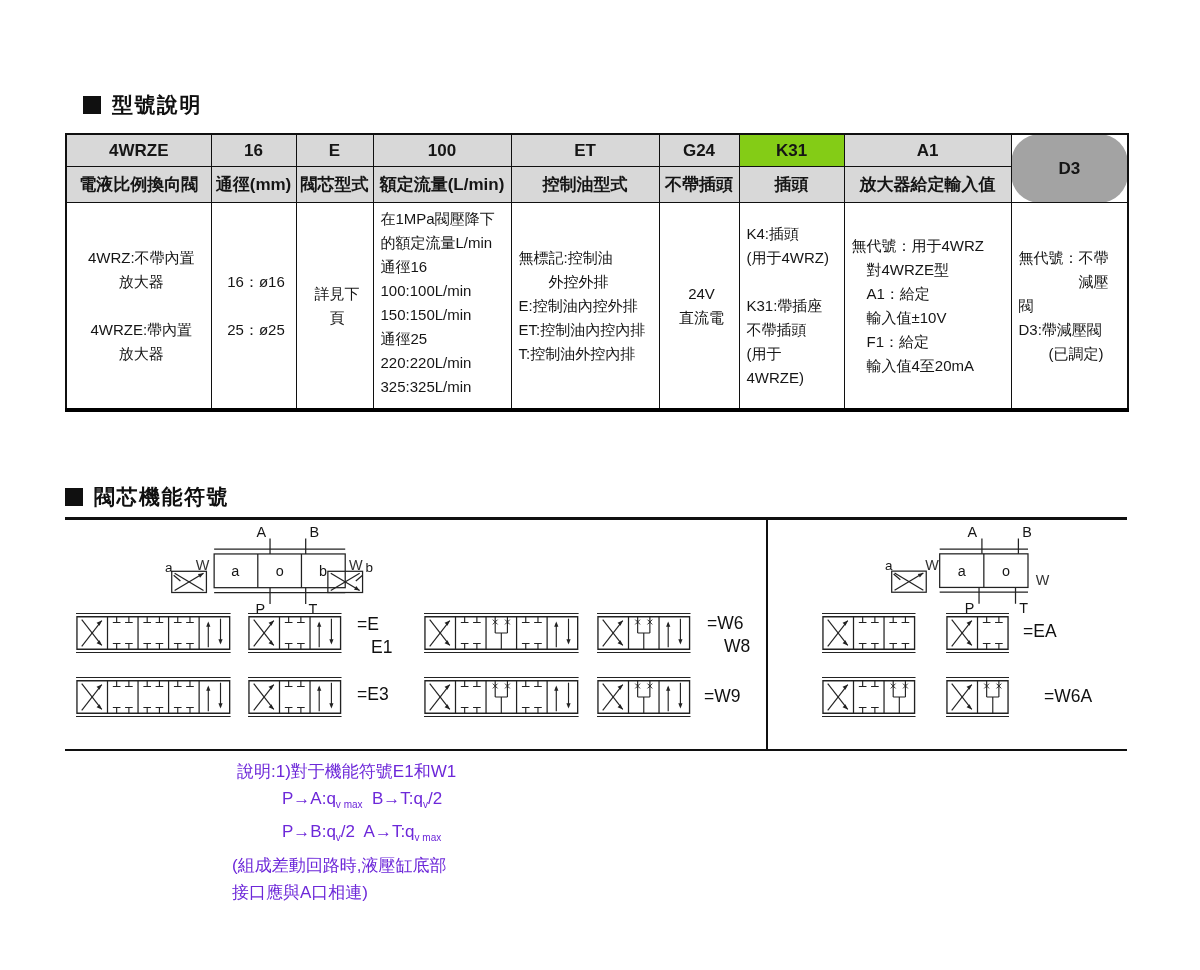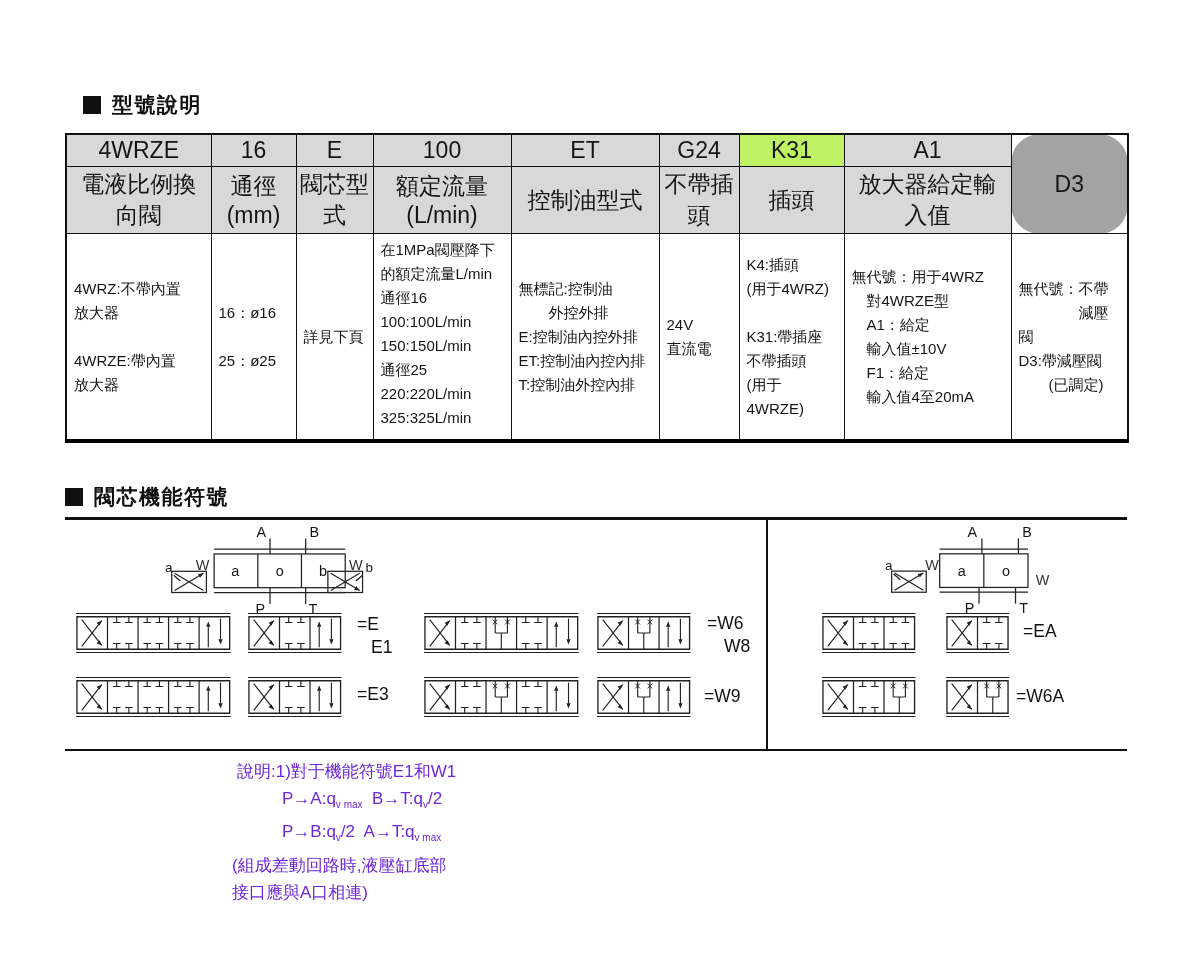--- a/index.html
+++ b/index.html
@@ -11,26 +11,26 @@
              font-size:21px;font-weight:bold;letter-spacing:1.5px;color:#101010;}
   .sec-title .sq{width:18px;height:18px;background:#101010;flex:0 0 auto;}
   #t1{left:83px;top:91px;}
   #t2{left:65px;top:483px;}
 
   
   table.spec{position:absolute;left:65px;top:133px;width:1062px;
              border-collapse:collapse;table-layout:fixed;
              border:2px solid #101010;border-bottom:4px solid #000;}
   .spec th,.spec td{border:1.6px solid #101010;}
-  .spec th{font-weight:normal;font-size:23px;padding:2px 3px;}
+  .spec th{font-weight:bold;font-size:17px;padding:2px 3px;}
   .spec tr.codes th{height:27px;}
   .spec tr.names th{height:31px;}
   .spec td{height:197px;font-size:15px;line-height:1.6;padding:4px 7px;
            white-space:pre-wrap;vertical-align:middle;text-align:left;background:#fff;}
-  .spec td.c{}
+  .spec td.c{text-align:center;padding-left:12px;}
   .spec td.top{vertical-align:top;}
 
   
   .rule{position:absolute;background:#101010;}
   #rule-top{left:65px;top:517px;width:1062px;height:3px;}
   #rule-bottom{left:65px;top:749px;width:1062px;height:2px;}
   #divider{left:766px;top:517px;width:2px;height:234px;}
 
   
   .vsym{position:absolute;height:42px;display:block;}
@@ -71,21 +71,21 @@
         <col style="width:117px">
     </colgroup>
     <tbody>
         <tr class="codes">
       <th style="background: rgb(216, 216, 216);">4WRZE</th>
       <th style="background: rgb(216, 216, 216);">16</th>
       <th style="background: rgb(216, 216, 216);">E</th>
       <th style="background: rgb(216, 216, 216);">100</th>
       <th style="background: rgb(216, 216, 216);">ET</th>
       <th style="background: rgb(216, 216, 216);">G24</th>
-      <th style="background: #bef264;">K31</th>
+      <th style="background: #84cc16;">K31</th>
       <th style="background: rgb(216, 216, 216);">A1</th>
       <th rowspan="2" style="background: #a3a3a3; border-radius: 29px;">D3</th>
     </tr>
     <tr class="names">
       <th style="background: rgb(216, 216, 216);">電液比例換向閥</th>
       <th style="background: rgb(216, 216, 216); margin-left: 10px;">通徑(mm)</th>
       <th style="background: rgb(216, 216, 216);">閥芯型式</th>
       <th style="background: rgb(216, 216, 216);">額定流量(L/min)</th>
       <th style="background: rgb(216, 216, 216);">控制油型式</th>
       <th style="background: rgb(216, 216, 216);">不帶插頭</th>
@@ -462,21 +462,21 @@
       <path d="M6 36 L27 9" fill="none" stroke="#222" stroke-width="1.2"></path>
       <polygon points="27,9 24.666547622084394,14.444722215136416 21.555277784863584,11.333452377915606" fill="#222"></polygon>
       <path d="M6 8 L27 35" fill="none" stroke="#222" stroke-width="1.2"></path>
       <polygon points="27,35 21.555277784863584,32.666547622084394 24.666547622084394,29.555277784863584" fill="#222"></polygon>
       <path d="M33 5 V39" fill="none" stroke="#222" stroke-width="1.3"></path>
       <path d="M42.6 5 V22 M55.4 5 V22 M42.6 22 H55.4" fill="none" stroke="#222" stroke-width="1.2"></path>
       <path d="M49 22 V39" fill="none" stroke="#222" stroke-width="1.2"></path>
       <path d="M40.1 8 L45.1 13 M45.1 8 L40.1 13" fill="none" stroke="#222" stroke-width="1"></path>
       <path d="M52.9 8 L57.9 13 M57.9 8 L52.9 13" fill="none" stroke="#222" stroke-width="1"></path>
     </svg>
-  <div class="sym-label" style="left:1016px;top:686px">=W6A</div>
+  <div class="sym-label" style="left:1044px;top:686px">=W6A</div>
 
   <div class="note" id="note-left" style="left:232px;top:758px">
     <div style="padding-left:5px">說明:1)對于機能符號E1和W1</div>
     <div class="ind"><span>P→A:q</span><sub>v max</sub><span>  B→T:q</span><sub>v</sub><span>/2</span></div>
     <div class="ind"><span>P→B:q</span><sub>v</sub><span>/2  A→T:q</span><sub>v max</sub></div>
     <div>(組成差動回路時,液壓缸底部</div>
     <div>接口應與A口相連)</div>
   </div>
 
 

